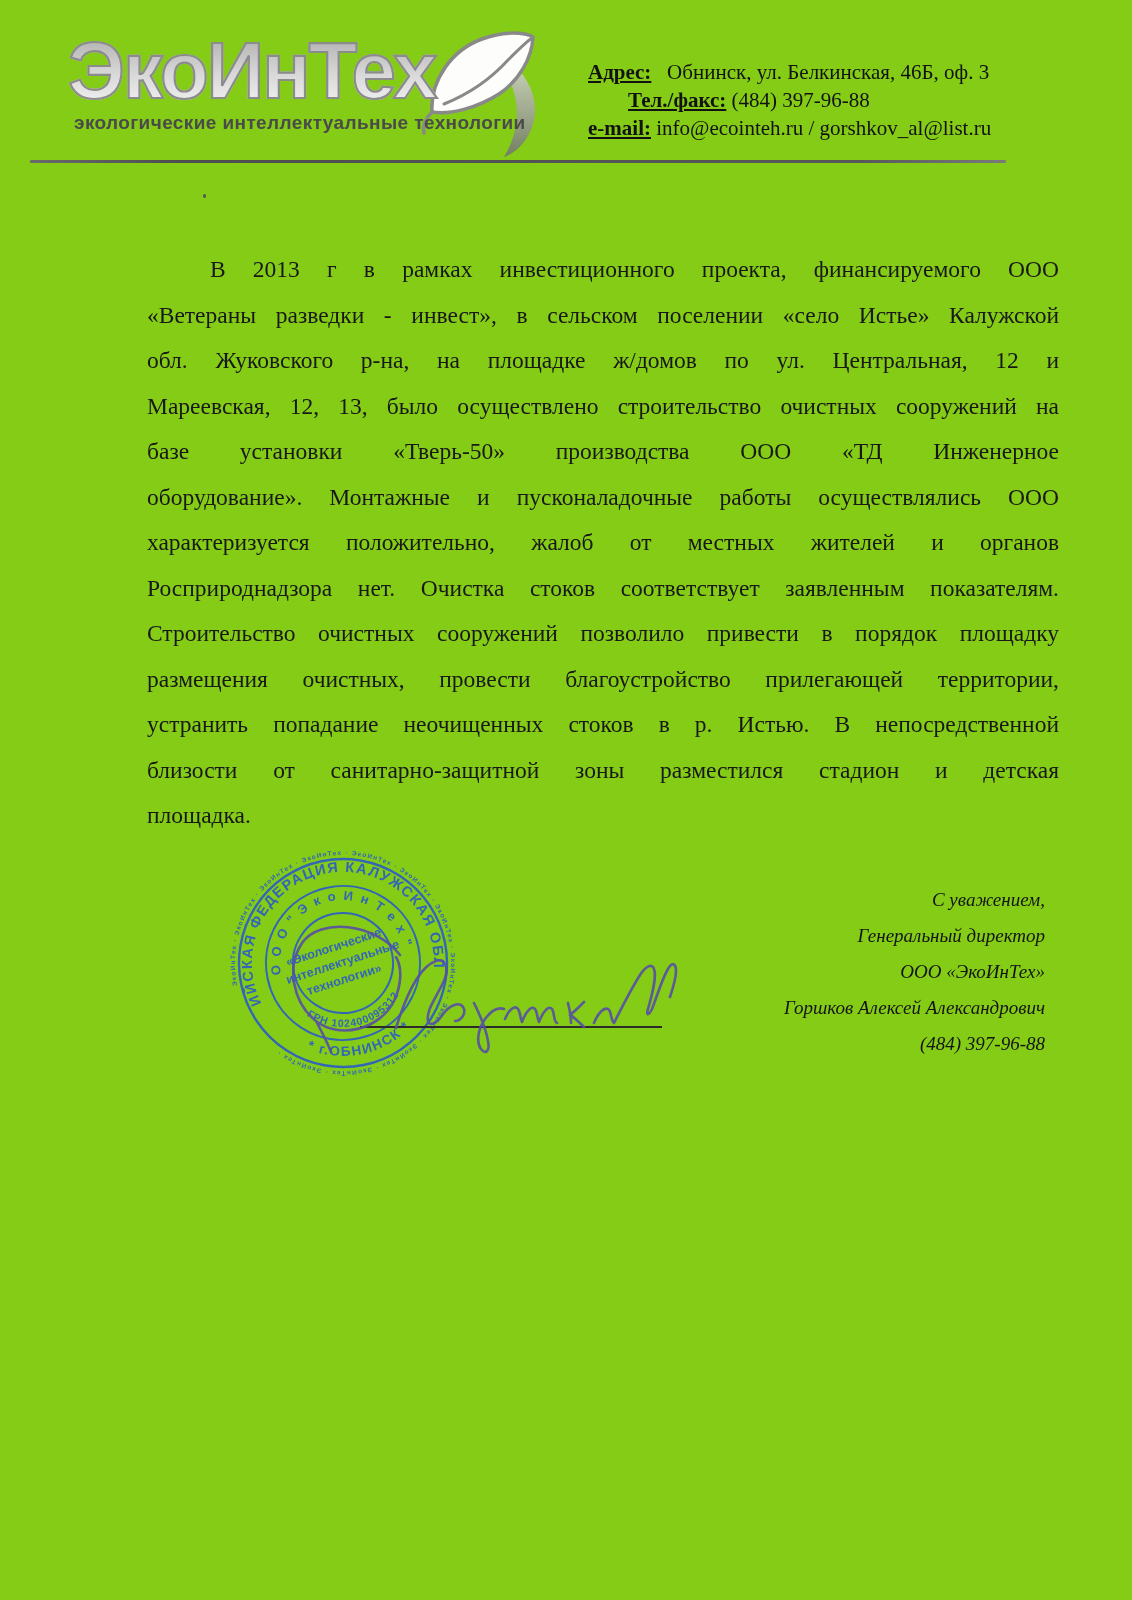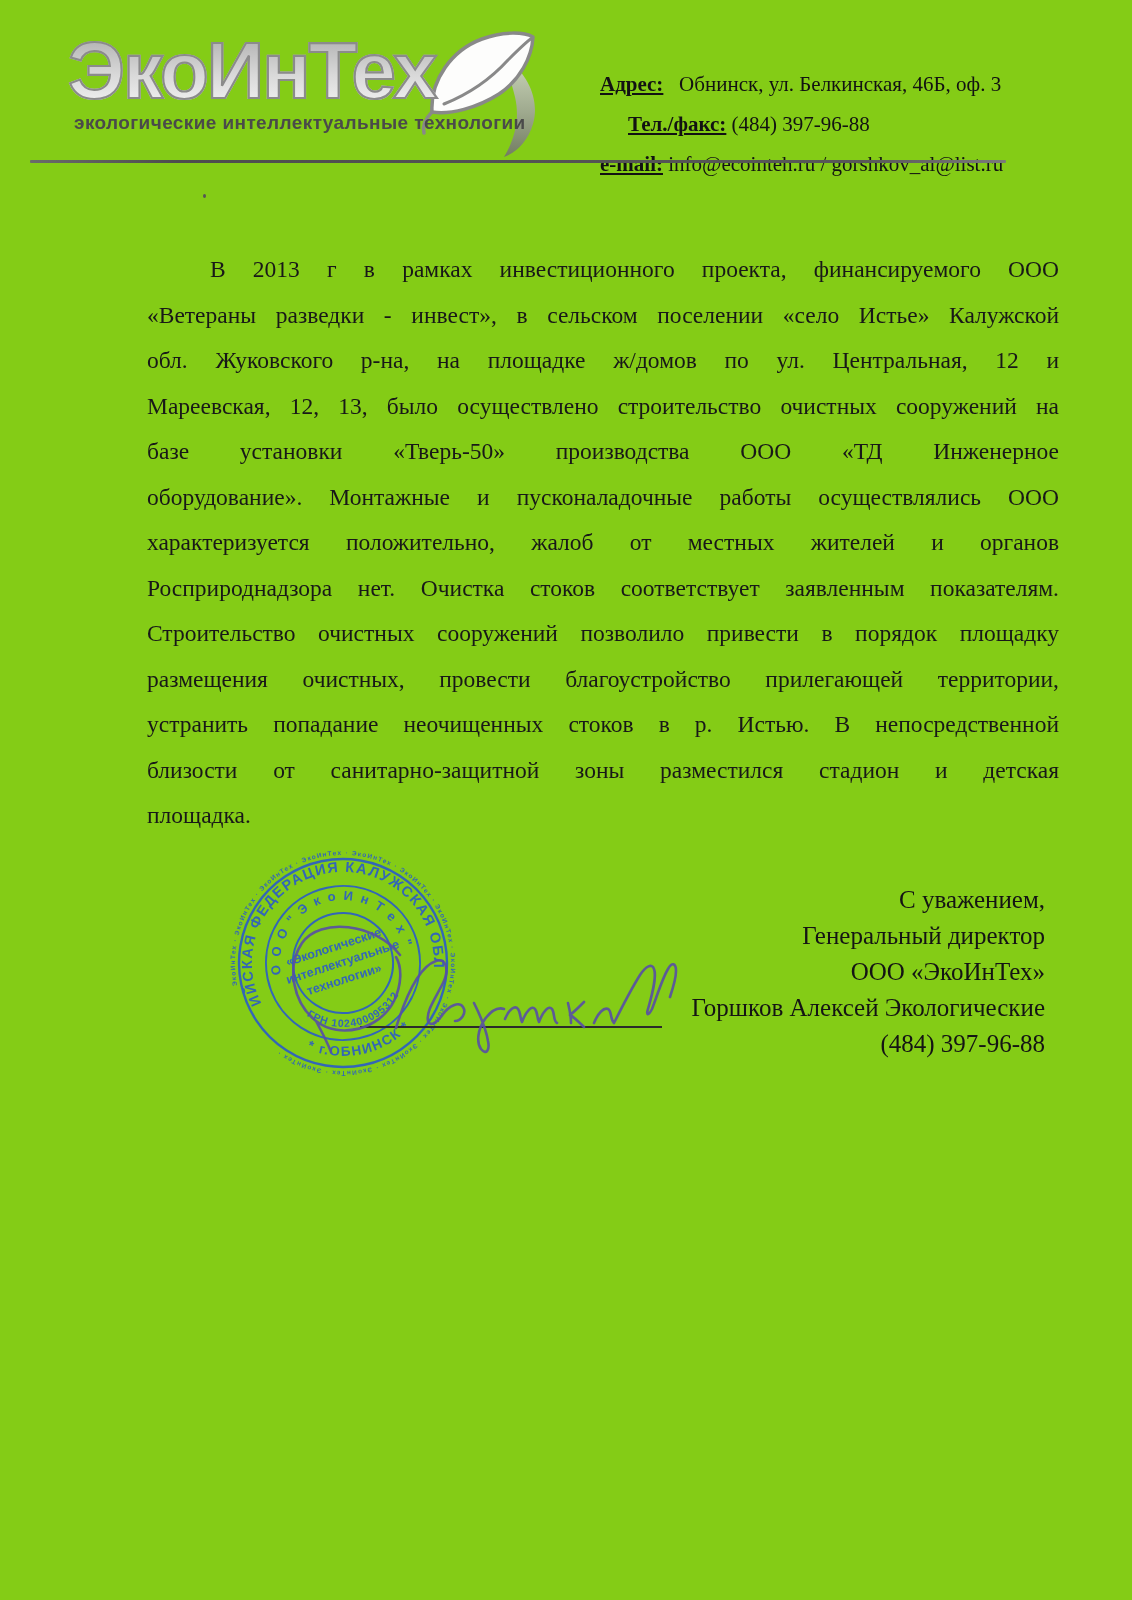--- a/index.html
+++ b/index.html
@@ -40,21 +40,21 @@
     white-space:nowrap;
     z-index:3;
   }
   .logo-art{position:absolute;left:416px;top:12px;z-index:1;}
   .contact-block{
     position:absolute;left:588px;top:58px;width:470px;
     font-size:21px;line-height:28px;
     color:#121212;
     white-space:nowrap;
   }
-  .contact-row{margin:12px;}
+  .contact-row{margin:0;}
   .contact-row.indent{margin-left:40px;}
   .contact-label{font-weight:bold;text-decoration:underline;}
   .divider{
     position:absolute;left:30px;top:160px;width:976px;height:3px;
     background:linear-gradient(90deg,#6a6a6a,#4e4e4e 15%,#585858 85%,#7a7a7a);
     border-radius:1px;
   }
   .speck{position:absolute;left:203px;top:194px;width:3px;height:4px;background:#555;border-radius:50%;}
   
   .letter-body{
@@ -69,23 +69,24 @@
   
   .stamp-svg{position:absolute;left:227px;top:847px;z-index:4;opacity:.93;}
   .sign-line{
     position:absolute;left:360px;top:1026px;width:302px;height:2px;
     background:#2b2b2b;z-index:6;
   }
   .signature-svg{position:absolute;left:275px;top:895px;z-index:7;}
   .closing-block{
     position:absolute;right:87px;top:882px;width:480px;
     text-align:right;
-    font-size:25px;line-height:36px;
+    font-size:19px;line-height:36px;
     color:#141414;
     z-index:5;
+    font-style:italic;
   }
   .closing-block div{white-space:nowrap;}
 </style>
 </head>
 <body>
 
 <div class="page">
 
   <div class="logo-word">ЭкоИнТех</div>
 
@@ -190,17 +191,17 @@
            M 309 107 C 303 113 299 117 295 120 C 299 122 305 128 309 132
            M 319 128 C 323 118 329 112 333 114 C 337 116 335 124 339 128
            C 345 116 355 96 365 80 C 371 71 377 68 379 74 C 382 82 377 100 373 114 C 371 120 373 122 377 114 C 381 104 387 84 393 74 C 397 67 401 68 401 76 C 401 84 397 96 395 102"></path>
     </g>
   </svg>
 
   <div class="closing-block">
     <div>С уважением,</div>
     <div>Генеральный директор</div>
     <div>ООО «ЭкоИнТех»</div>
-    <div>Горшков Алексей Экологические</div>
+    <div>Горшков Алексей Александрович</div>
     <div>(484) 397-96-88</div>
   </div>
 
 </div>
 
 </body></html>

